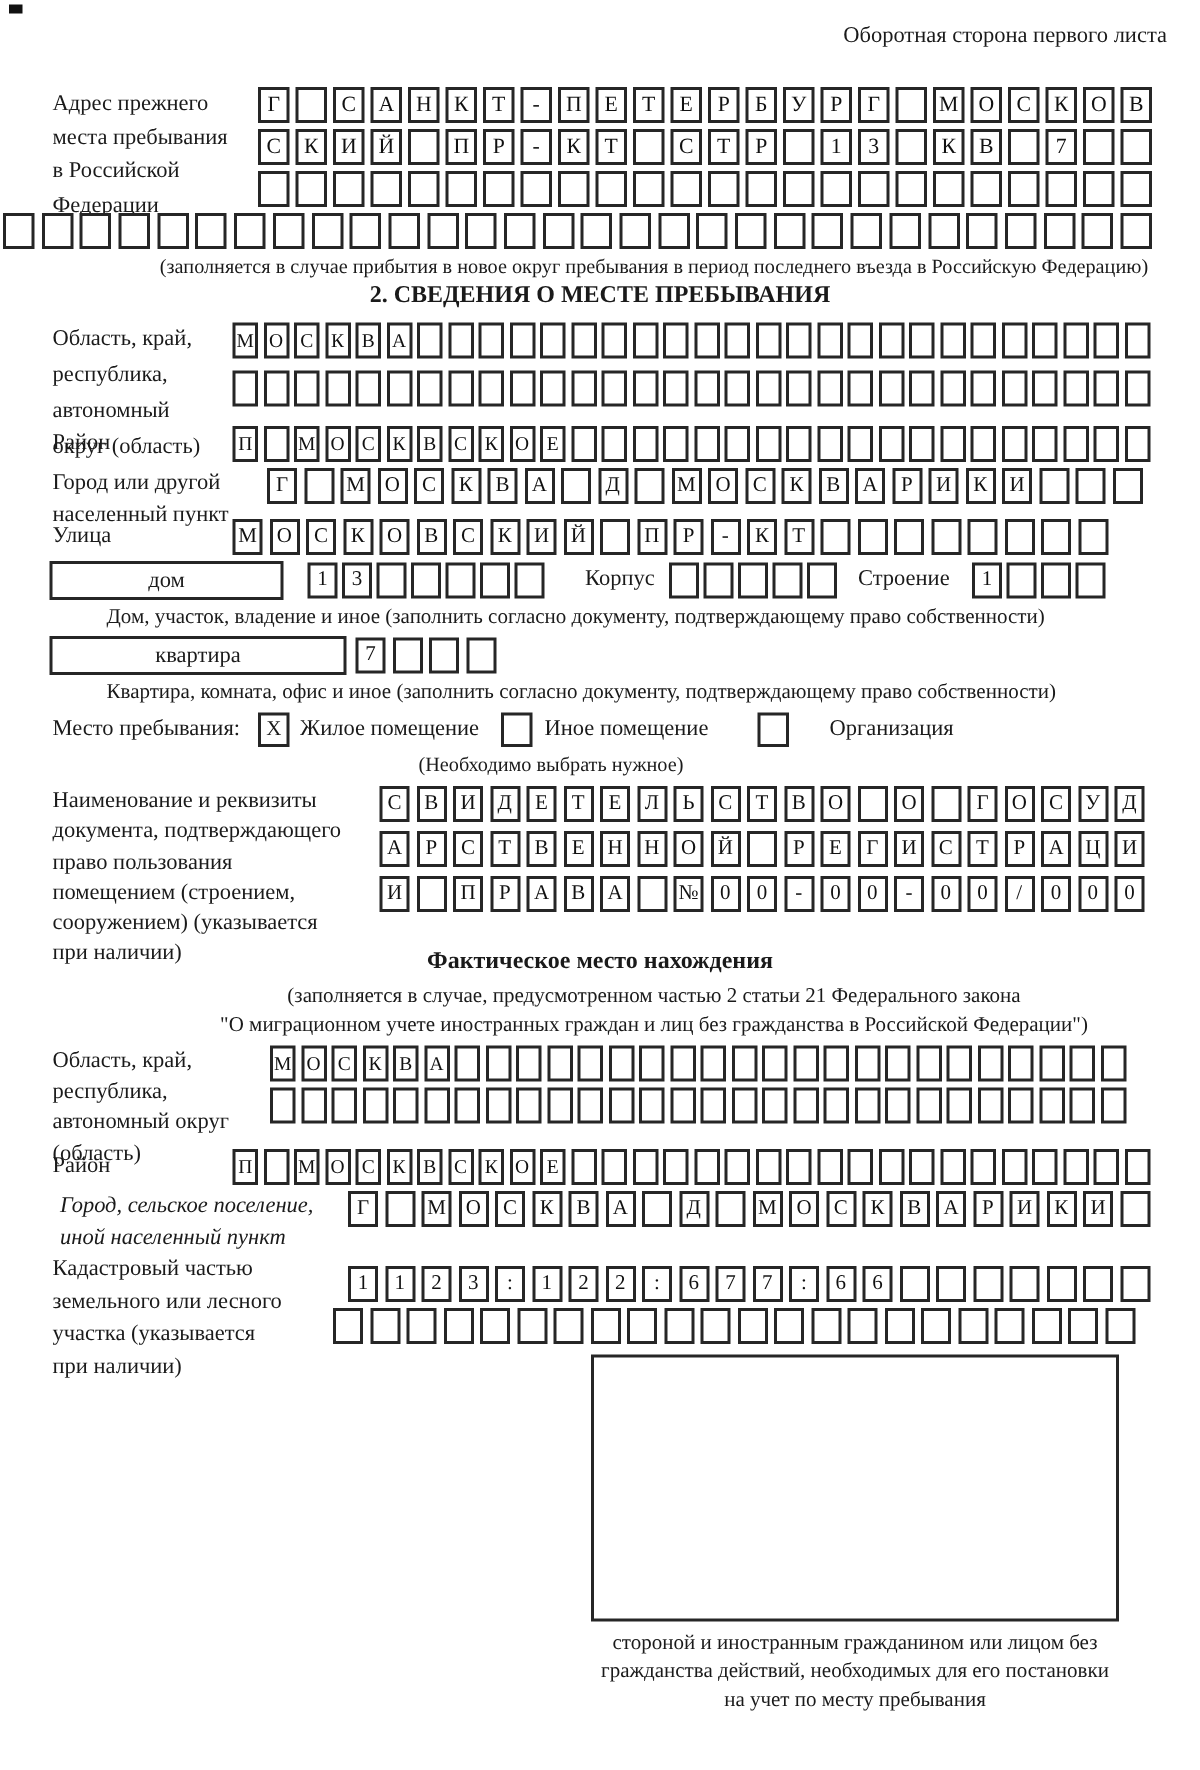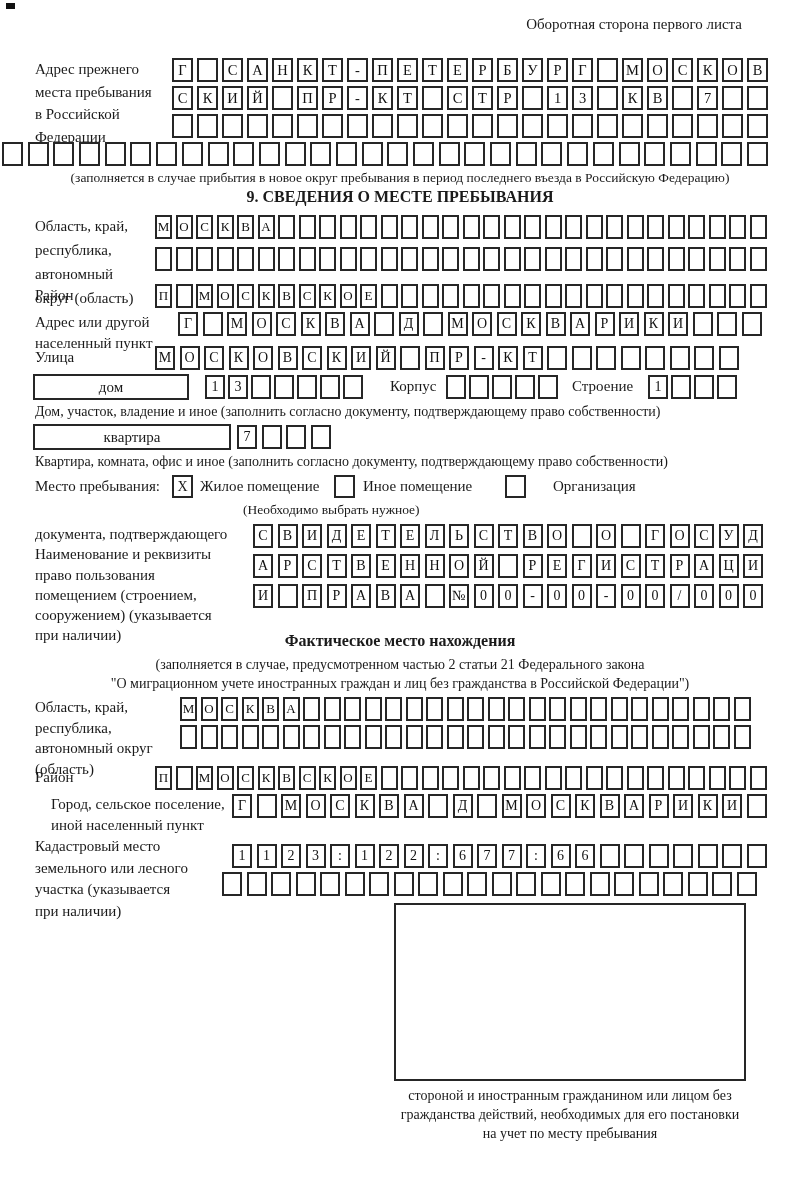--- a/index.html
+++ b/index.html
@@ -3,21 +3,21 @@
 <meta charset="utf-8">
 <style>
   html,body { margin:0; padding:0; background:#e8e8e8; }
   .page {
     position:relative; width:800px; height:1180px; margin:0 auto;
     background:#ffffff; overflow:hidden;
     font-family:"Liberation Serif", serif; color:#1a1a1a;
   }
   .label { position:absolute; font-size:15px; line-height:22px; }
   .lbl-line { white-space:nowrap; }
-  .note { position:absolute; font-size:13.5px; white-space:nowrap; }
+  .note { position:absolute; font-size:13.5px; white-space:nowrap;margin-left:36px; }
   .center { left:0; width:800px; text-align:center; white-space:nowrap; }
   .title { position:absolute; font-weight:bold; font-size:16px; }
   .cellrow { position:absolute; display:flex; }
   .cell {
     box-sizing:border-box; border:2px solid #262626; background:#fff;
     display:flex; align-items:center; justify-content:center;
     font-family:"Liberation Serif", serif; color:#111;
   }
   .lg  { gap:4px; }   .lg  .cell { width:21px; height:24px; font-size:14.5px; }
   .lgw { gap:4.7px; } .lgw .cell { width:21px; height:24px; font-size:14.5px; }
@@ -158,21 +158,21 @@
       <span class="cell"></span>
       <span class="cell"></span>
       <span class="cell"></span>
       <span class="cell"></span>
       <span class="cell"></span>
       <span class="cell"></span>
       <span class="cell"></span>
     </div>
   <div class="note center" style="top:170px;">(заполняется в случае прибытия в новое округ пребывания в период последнего въезда в Российскую Федерацию)</div>
 
-  <div class="title center" style="top:188px;">9. СВЕДЕНИЯ О МЕСТЕ ПРЕБЫВАНИЯ</div>
+  <div class="title center" style="top:188px;">2. СВЕДЕНИЯ О МЕСТЕ ПРЕБЫВАНИЯ</div>
 
   <div class="label" style="left:35px; top:214px; line-height:24px;">
       <div class="lbl-line">Область, край,</div>
       <div class="lbl-line">республика,</div>
       <div class="lbl-line">автономный</div>
       <div class="lbl-line">округ (область)</div>
     </div>
   <div class="cellrow sm" style="left:155px; top:215px;">
       <span class="cell">М</span>
       <span class="cell">О</span>
@@ -266,21 +266,21 @@
       <span class="cell"></span>
       <span class="cell"></span>
       <span class="cell"></span>
       <span class="cell"></span>
       <span class="cell"></span>
       <span class="cell"></span>
       <span class="cell"></span>
     </div>
 
   <div class="label" style="left:35px; top:312px; line-height:21px;">
-      <div class="lbl-line">Адрес или другой</div>
+      <div class="lbl-line">Город или другой</div>
       <div class="lbl-line">населенный пункт</div>
     </div>
   <div class="cellrow md" style="left:178px; top:312px;">
       <span class="cell">Г</span>
       <span class="cell"></span>
       <span class="cell">М</span>
       <span class="cell">О</span>
       <span class="cell">С</span>
       <span class="cell">К</span>
       <span class="cell">В</span>
@@ -370,22 +370,22 @@
   <div class="inline-label" style="left:35px; top:478px;">Место пребывания:</div>
   <div class="checkbox" style="left:172px; top:475px;">X</div>
   <div class="inline-label" style="left:200px; top:478px;">Жилое помещение</div>
   <div class="checkbox" style="left:334px; top:475px;"></div>
   <div class="inline-label" style="left:363px; top:478px;">Иное помещение</div>
   <div class="checkbox" style="left:505px; top:475px;"></div>
   <div class="inline-label" style="left:553px; top:478px;">Организация</div>
   <div class="note" style="left:243px; top:502px;">(Необходимо выбрать нужное)</div>
 
   <div class="label" style="left:35px; top:524px; line-height:20.3px;">
+      <div class="lbl-line">Наименование и реквизиты</div>
       <div class="lbl-line">документа, подтверждающего</div>
-      <div class="lbl-line">Наименование и реквизиты</div>
       <div class="lbl-line">право пользования</div>
       <div class="lbl-line">помещением (строением,</div>
       <div class="lbl-line">сооружением) (указывается</div>
       <div class="lbl-line">при наличии)</div>
     </div>
   <div class="cellrow md" style="left:253px; top:524px;">
       <span class="cell">С</span>
       <span class="cell">В</span>
       <span class="cell">И</span>
       <span class="cell">Д</span>
@@ -552,21 +552,21 @@
       <span class="cell"></span>
       <span class="cell"></span>
       <span class="cell"></span>
       <span class="cell"></span>
       <span class="cell"></span>
       <span class="cell"></span>
       <span class="cell"></span>
       <span class="cell"></span>
     </div>
 
-  <div class="label" style="left:51px; top:794px; line-height:21px;">
+  <div class="label" style="left:40px; top:794px; line-height:21px;font-style:italic;">
       <div class="lbl-line">Город, сельское поселение,</div>
       <div class="lbl-line">иной населенный пункт</div>
     </div>
   <div class="cellrow md" style="left:232px; top:794px;">
       <span class="cell">Г</span>
       <span class="cell"></span>
       <span class="cell">М</span>
       <span class="cell">О</span>
       <span class="cell">С</span>
       <span class="cell">К</span>
@@ -582,21 +582,21 @@
       <span class="cell">В</span>
       <span class="cell">А</span>
       <span class="cell">Р</span>
       <span class="cell">И</span>
       <span class="cell">К</span>
       <span class="cell">И</span>
       <span class="cell"></span>
     </div>
 
   <div class="label" style="left:35px; top:836px; line-height:21.5px;">
-      <div class="lbl-line">Кадастровый место</div>
+      <div class="lbl-line">Кадастровый частью</div>
       <div class="lbl-line">земельного или лесного</div>
       <div class="lbl-line">участка (указывается</div>
       <div class="lbl-line">при наличии)</div>
     </div>
   <div class="cellrow md" style="left:232px; top:844px;">
       <span class="cell">1</span>
       <span class="cell">1</span>
       <span class="cell">2</span>
       <span class="cell">3</span>
       <span class="cell">:</span>

